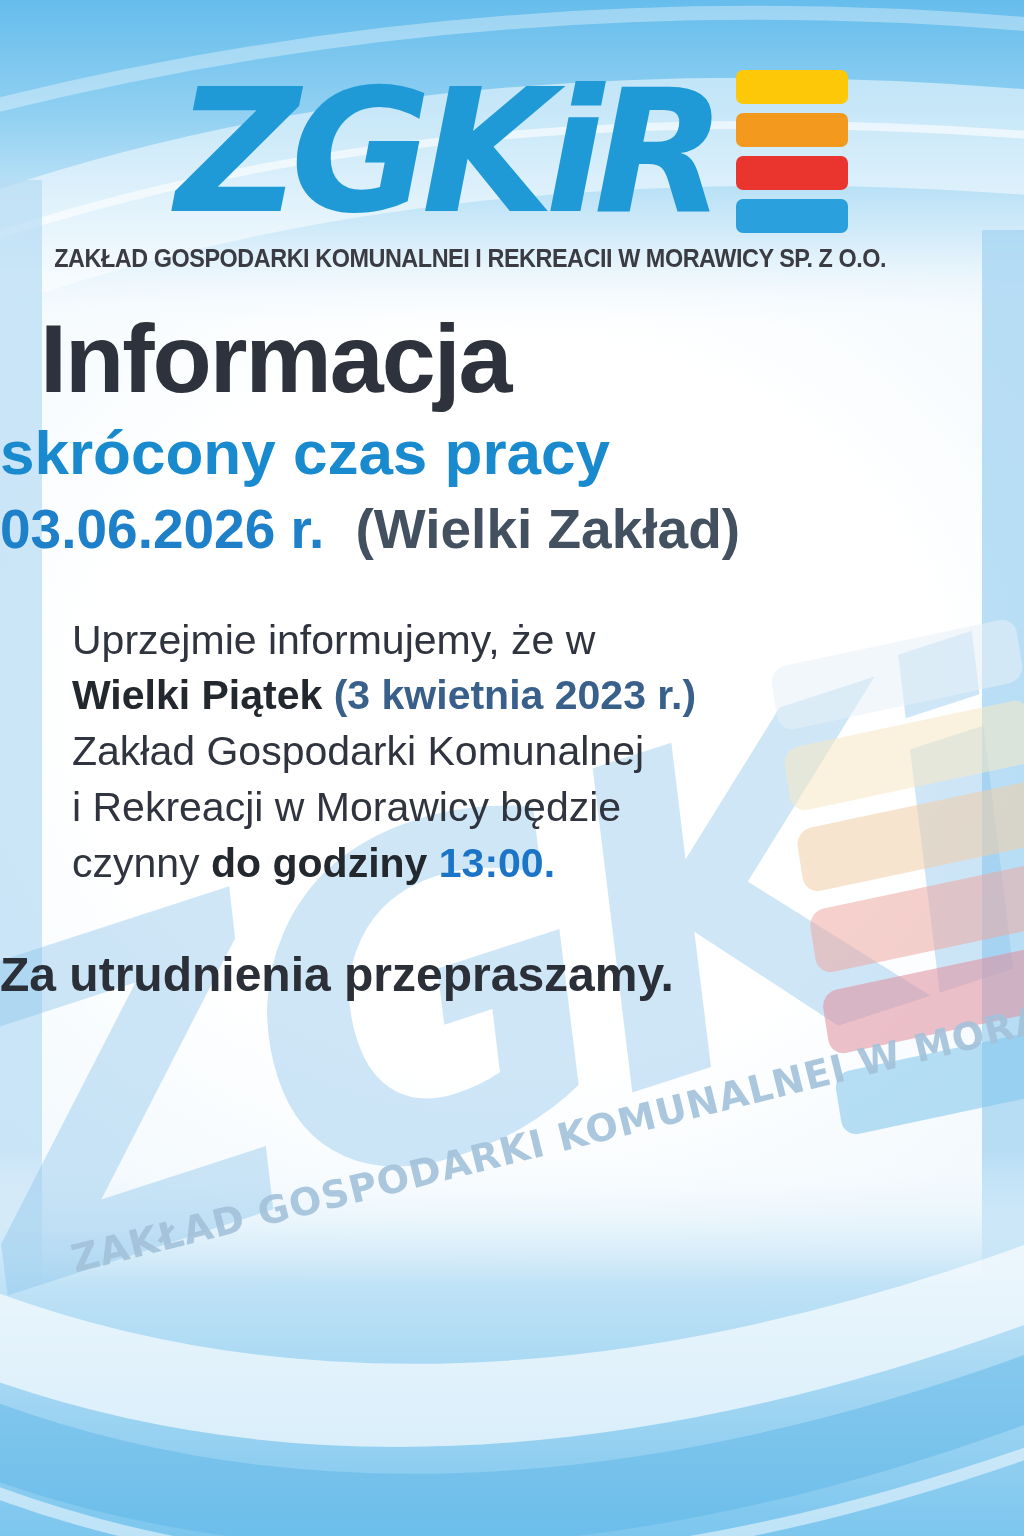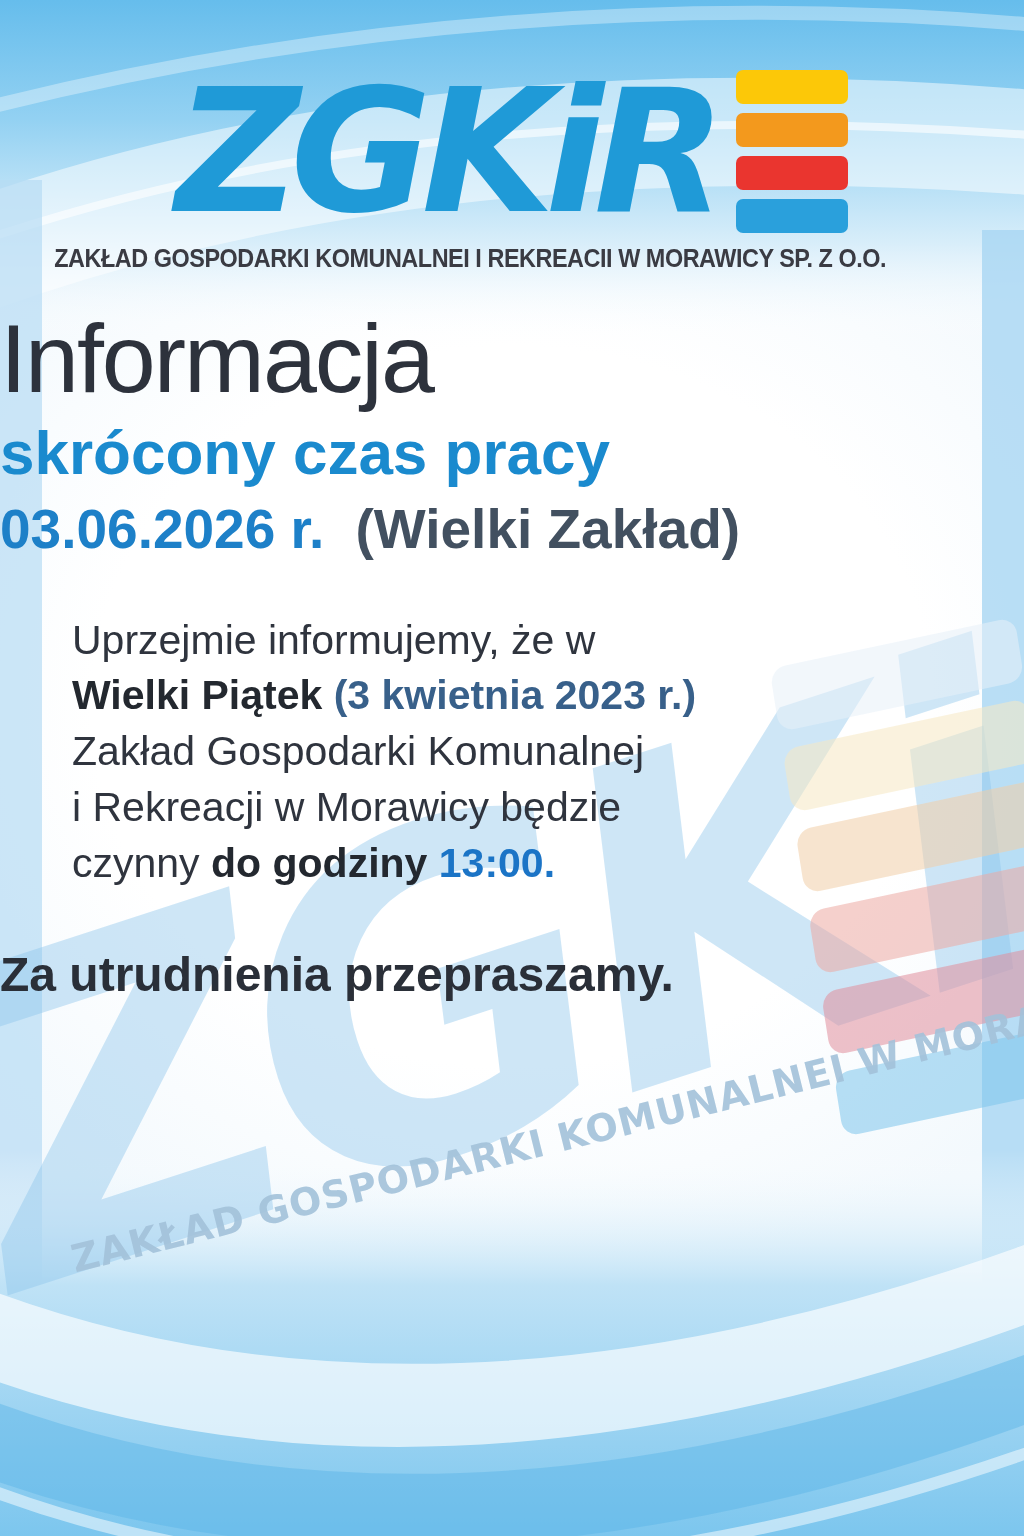--- a/index.html
+++ b/index.html
@@ -25,22 +25,22 @@
   
   .content{position:absolute;inset:0;z-index:3;text-align:left;}
   .logo{margin-top:70px;display:flex;justify-content:center;align-items:center;gap:20px;}
   .logo-text{font-family:"DejaVu Sans",sans-serif;font-weight:bold;font-style:italic;
              font-size:172px;line-height:160px;letter-spacing:-10px;color:#1f9ad7;}
   .logo-bars{display:flex;flex-direction:column;gap:9px;}
   .logo-bars span{width:112px;height:34px;border-radius:7px;display:block;}
   .tagline{margin-top:10px;padding-left:8px;}
   .tagline span{display:inline-block;white-space:nowrap;transform:scaleX(.9);
                 font-weight:bold;font-size:26px;letter-spacing:-.5px;color:#3a3b43;}
-  h1{margin:34px 0 0 0;font-weight:normal;font-size:97px;line-height:1.05;
-     letter-spacing:-2px;color:#2d323c;}
+  h1{margin:34px 0 0 0;font-weight:bold;font-size:97px;line-height:1.05;
+     letter-spacing:-2px;color:#2d323c;padding-left:40px;}
   h2{margin:10px 0 0 0;font-weight:bold;font-size:62px;line-height:1.05;color:#1a8ace;}
   .date-line{margin-top:16px;font-weight:bold;font-size:55px;line-height:1.05;}
   .date-line .date{color:#1d80c8;margin-right:16px;}
   .date-line .suffix{color:#425060;}
   .body-text{margin:54px auto 0 auto;width:880px;font-size:41px;line-height:1.36;
              color:#2f343e;font-weight:normal;}
   .body-text strong.dark{color:#23282f;}
   .body-text strong.steel{color:#38608a;}
   .body-text strong.time{color:#1b74c6;}
   .apology{margin:56px 0 0 0;font-weight:bold;font-size:48px;color:#2a2f38;}

